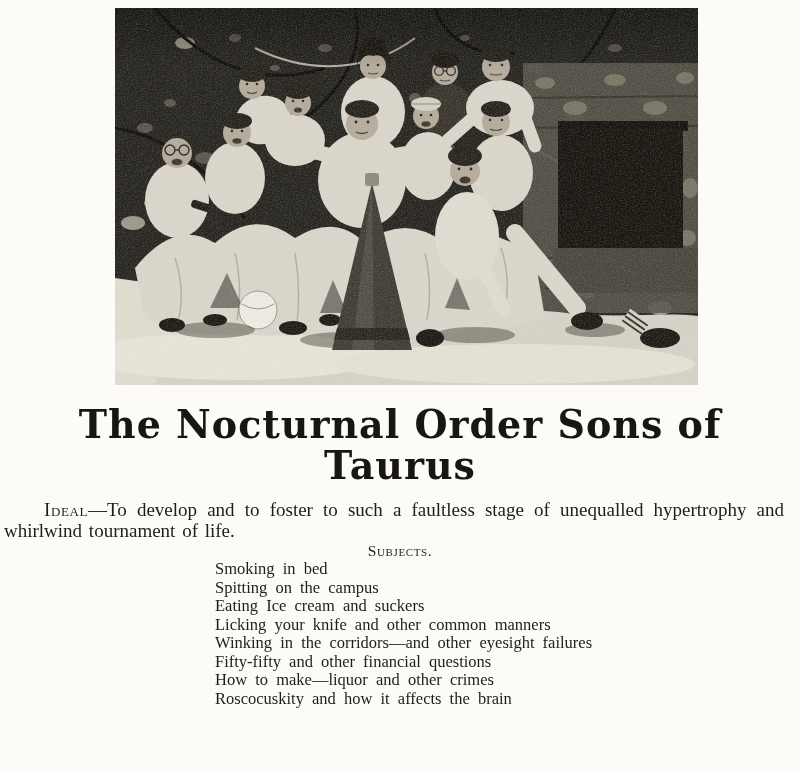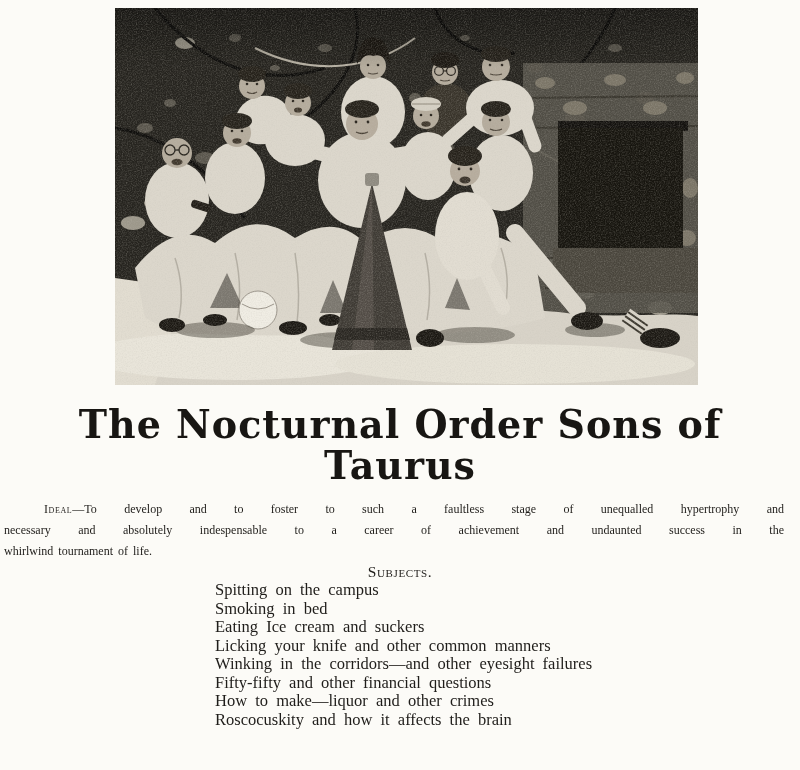--- a/index.html
+++ b/index.html
@@ -13,21 +13,21 @@
     margin:8px 0 0 115px;width:583px;height:377px;display:block;
   }
   .photo svg{display:block;width:583px;height:377px;}
   .title{
     margin:20px 0 0 0;padding:0;text-align:center;
     font-family:"DejaVu Serif","Liberation Serif",serif;
     font-weight:700;font-size:38px;line-height:40px;
     letter-spacing:1px;color:#181613;
     transform:scaleY(1.04);
   }
-  .ideal{margin:14px 16px 0 4px;font-size:12px;line-height:21px;word-spacing:2px;}
+  .ideal{margin:14px 16px 0 4px;font-size:19px;line-height:21px;word-spacing:2px;}
   .jline{text-align:justify;text-align-last:justify;}
   .jline.first{text-indent:40px;}
   .jline.last{text-align-last:left;}
   .sc{font-variant:small-caps;letter-spacing:0.6px;}
   .subjects-heading{margin:1px 0 0 0;text-align:center;font-size:15.5px;line-height:17px;}
   .subjects-list{margin:1px 0 0 215px;font-size:16.5px;line-height:18.5px;word-spacing:4px;}
   .subject-item{white-space:nowrap;}
 </style>
 </head>
 <body>
@@ -271,28 +271,27 @@
 
     <rect x="0" y="0" width="583" height="60" fill="url(#topshade)"></rect>
     <rect x="0" y="0" width="583" height="377" filter="url(#grain)" opacity="0.4"></rect>
   </svg>
 </figure>
 
 <h1 class="title">The Nocturnal Order Sons of Taurus</h1>
 
 <div class="ideal">
   <div class="jline first"><span class="sc">Ideal</span><span>—To develop and to foster to such a faultless stage of unequalled hypertrophy and</span></div>
-  <div class="jline">necessary and absolutely indespensable to a career of achievement and undaunted success in the</div>
   <div class="jline last">whirlwind tournament of life.</div>
 </div>
 
 <div class="subjects-heading"><span class="sc">Subjects.</span></div>
 
 <div class="subjects-list">
+  <div class="subject-item">Smoking in bed</div>
   <div class="subject-item">Spitting on the campus</div>
-  <div class="subject-item">Smoking in bed</div>
   <div class="subject-item">Eating Ice cream and suckers</div>
   <div class="subject-item">Licking your knife and other common manners</div>
   <div class="subject-item">Winking in the corridors—and other eyesight failures</div>
   <div class="subject-item">Fifty-fifty and other financial questions</div>
   <div class="subject-item">How to make—liquor and other crimes</div>
   <div class="subject-item">Roscocuskity and how it affects the brain</div>
 </div>
 
 </body></html>

